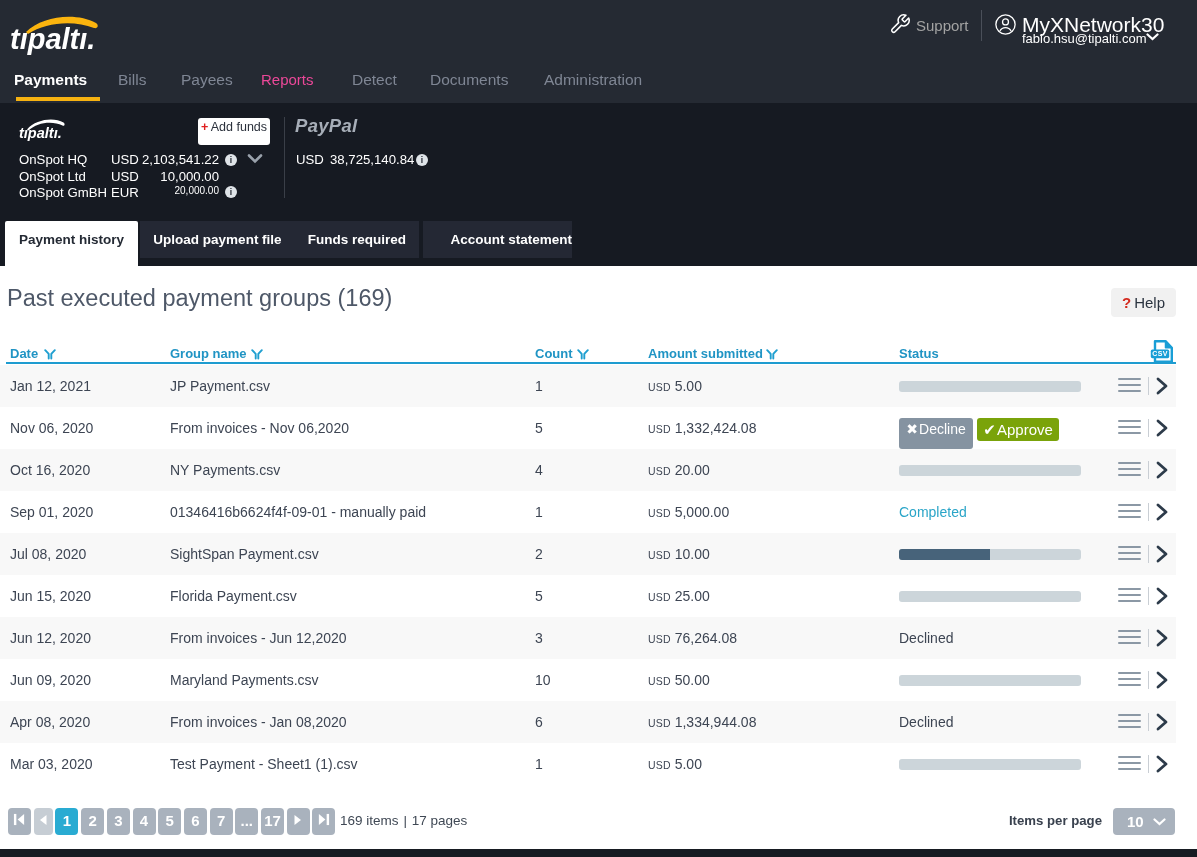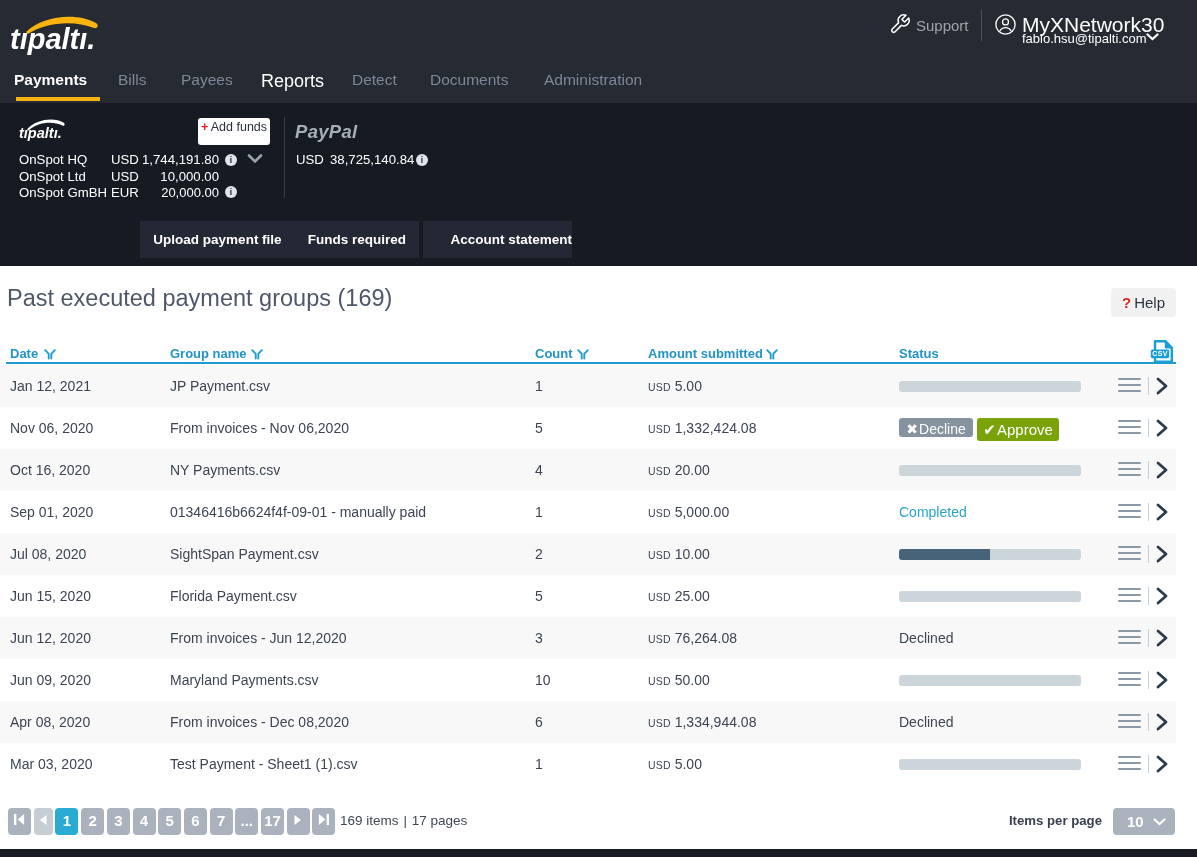--- a/index.html
+++ b/index.html
@@ -30,70 +30,71 @@
   </svg>
   <div class="abs" style="left:1022px;top:13px;color:#fff;font-size:21px">MyXNetwork30</div>
   <div class="abs" style="left:1022px;top:31px;color:#fff;font-size:13px">fabio.hsu@tipalti.com</div>
   <svg class="abs" style="left:1146px;top:33px" width="13" height="8" viewBox="0 0 13 8" fill="none" stroke="#fff" stroke-width="2.2" stroke-linecap="round">
       <path d="M1.5 1.5 L6.5 6 L11.5 1.5"></path>
     </svg>
 
   <div class="abs" style="left:14px;top:71px;color:#fff;font-size:15.5px;font-weight:bold">Payments</div>
   <div class="abs" style="left:118px;top:71px;color:#7f8694;font-size:15.5px">Bills</div>
   <div class="abs" style="left:181px;top:71px;color:#7f8694;font-size:15.5px">Payees</div>
-  <div class="abs" style="left:261px;top:71px;color:#ffffff;font-size:18px">Reports</div>
+  <div class="abs" style="left:261px;top:71px;color:#ec4899;font-size:15px">Reports</div>
   <div class="abs" style="left:352px;top:71px;color:#7f8694;font-size:15.5px">Detect</div>
   <div class="abs" style="left:430px;top:71px;color:#7f8694;font-size:15.5px">Documents</div>
   <div class="abs" style="left:544px;top:71px;color:#7f8694;font-size:15.5px">Administration</div>
   <div class="abs" style="left:16px;top:97px;width:84px;height:4px;background:#f6b211"></div>
 </div>
 
 <div class="abs" style="left:0;top:103px;width:1197px;height:163px;background:#161a22">
 
   <svg class="abs" style="left:18px;top:13px" width="52" height="28" viewBox="0 0 52 28">
     <path d="M9 13.5 C 18 3, 36 1, 45.5 6.5 C 47.5 8, 46.5 10.5, 44.5 9.5 C 34 4.5, 19 6.5, 10.5 14.5 Z" fill="#fff"></path>
     <text x="1" y="22" font-family="Liberation Sans" font-size="14.5" font-weight="bold" font-style="italic" fill="#ffffff">tıpaltı.</text>
   </svg>
 
   <div class="abs" style="left:198px;top:15px;width:72px;height:27px;background:#fff;border-radius:3px;font-size:12.5px;color:#2b313c;text-align:center;line-height:19px"><span style="color:#e02020;font-weight:bold">+ </span>Add funds</div>
 
   <div class="abs" style="left:19px;top:49px;color:#fff;font-size:13.2px">OnSpot HQ</div>
   <div class="abs" style="left:111px;top:49px;color:#fff;font-size:13.2px">USD</div>
-  <div class="abs" style="left:139px;top:49px;width:80px;text-align:right;color:#fff;font-size:13.2px">1,744,191.80</div>
+  <div class="abs" style="left:139px;top:49px;width:80px;text-align:right;color:#fff;font-size:13.2px">2,103,541.22</div>
   <div class="abs" style="left:19px;top:65.5px;color:#fff;font-size:13.2px">OnSpot Ltd</div>
   <div class="abs" style="left:111px;top:65.5px;color:#fff;font-size:13.2px">USD</div>
   <div class="abs" style="left:139px;top:65.5px;width:80px;text-align:right;color:#fff;font-size:13.2px">10,000.00</div>
   <div class="abs" style="left:19px;top:82px;color:#fff;font-size:13.2px">OnSpot GmBH</div>
   <div class="abs" style="left:111px;top:82px;color:#fff;font-size:13.2px">EUR</div>
-  <div class="abs" style="left:139px;top:82px;width:80px;text-align:right;color:#fff;font-size:13px">20,000.00</div>
+  <div class="abs" style="left:139px;top:82px;width:80px;text-align:right;color:#fff;font-size:10px">20,000.00</div>
   <svg class="abs" style="left:225px;top:51px" width="12" height="12" viewBox="0 0 12 12">
       <circle cx="6" cy="6" r="6" fill="#dfe4e8"></circle>
       <text x="6" y="9" font-size="8.5" font-weight="bold" fill="#20252e" text-anchor="middle">i</text>
     </svg>
   <svg class="abs" style="left:225px;top:83px" width="12" height="12" viewBox="0 0 12 12">
       <circle cx="6" cy="6" r="6" fill="#dfe4e8"></circle>
       <text x="6" y="9" font-size="8.5" font-weight="bold" fill="#20252e" text-anchor="middle">i</text>
     </svg>
   <svg class="abs" style="left:247px;top:51px" width="16" height="10" viewBox="0 0 16 10" fill="none" stroke="#9aa2ac" stroke-width="2.6" stroke-linecap="round">
       <path d="M2 1.5 L8 7.5 L14 1.5"></path>
     </svg>
 
   <div class="abs" style="left:284px;top:14px;width:1px;height:81px;background:#3a3f48"></div>
 
-  <div class="abs" style="left:295px;top:18px;color:#a7aeb8;font-size:18.5px;font-weight:bold;font-style:italic;letter-spacing:0.3px">PayPal</div>
+  <div class="abs" style="left:295px;top:12px;color:#a7aeb8;font-size:18.5px;font-weight:bold;font-style:italic;letter-spacing:0.3px">PayPal</div>
   <div class="abs" style="left:296px;top:49px;color:#fff;font-size:13.2px">USD</div>
   <div class="abs" style="left:330px;top:49px;color:#fff;font-size:13.2px">38,725,140.84</div>
   <svg class="abs" style="left:416px;top:51px" width="12" height="12" viewBox="0 0 12 12">
       <circle cx="6" cy="6" r="6" fill="#dfe4e8"></circle>
       <text x="6" y="9" font-size="8.5" font-weight="bold" fill="#20252e" text-anchor="middle">i</text>
     </svg>
 
   <div class="abs" style="left:140px;top:118px;width:155px;height:37px;background:#242834;color:#fff;font-size:13.5px;font-weight:bold;text-align:center;line-height:37px">Upload payment file</div>
   <div class="abs" style="left:295px;top:118px;width:124px;height:37px;background:#242834;color:#fff;font-size:13.5px;font-weight:bold;text-align:center;line-height:37px">Funds required</div>
   <div class="abs" style="left:423px;top:118px;width:149px;height:37px;background:#242834;color:#fff;font-size:13.5px;font-weight:bold;text-align:right;line-height:37px">Account statement</div>
+  <div class="abs" style="left:5px;top:118px;width:133px;height:45px;background:#ffffff;color:#242a34;font-size:13.5px;font-weight:bold;text-align:center;line-height:37px;border-radius:2px 2px 0 0">Payment history</div>
 </div>
 
 <div class="abs" style="left:0;top:266px;width:1197px;height:583px;background:#fff">
   <div class="abs" style="left:7px;top:19px;font-size:23.5px;color:#4e5868">Past executed payment groups (169)</div>
   <div class="abs" style="left:1111px;top:22px;width:65px;height:29px;background:#f1f1f1;border-radius:4px;text-align:center;line-height:29px;font-size:15px;color:#2b3440"><span style="color:#d42a1e;font-weight:bold">? </span>Help</div>
 
   <div id="thead" class="abs" style="left:0;top:80px;width:1197px;height:18px;font-size:13px;font-weight:bold;color:#2094c4">
     <span class="abs" style="left:10px;top:0">Date</span>
     <svg class="abs" style="left:44px;top:3px" width="12" height="11" viewBox="0 0 12 11" fill="none" stroke="#1f9fd0" stroke-width="1.9" stroke-linecap="round" stroke-linejoin="round">
         <path d="M1.2 1.2 L4.7 4.9 V9.6"></path>
@@ -140,21 +141,21 @@
         <div class="vd"></div>
         <svg class="chev" width="14" height="18" viewBox="0 0 14 18" fill="none" stroke="#2d3b4a" stroke-width="2.8" stroke-linecap="round" stroke-linejoin="round">
           <path d="M3 2 L11 9 L3 16"></path>
         </svg>
       </div>
     <div class="row" style="top:42px">
         <span class="c-date">Nov 06, 2020</span>
         <span class="c-group">From invoices - Nov 06,2020</span>
         <span class="c-count">5</span>
         <span class="c-amt"><span class="usd">USD</span> 1,332,424.08</span>
-        <div style="position:absolute;left:899px;top:11px;width:74px;height:19px;background:#8593a1;border-radius:3px;color:#fff;font-size:14px;text-align:center;line-height:23px">✖ Decline</div>
+        <div style="position:absolute;left:899px;top:11px;width:74px;height:31px;background:#8593a1;border-radius:3px;color:#fff;font-size:14px;text-align:center;line-height:23px">✖ Decline</div>
         <div style="position:absolute;left:977px;top:11px;width:82px;height:23px;background:#7aa30a;border-radius:3px;color:#fff;font-size:15px;text-align:center;line-height:23px">✔ Approve</div>
         <div class="ham">
           <div></div>
           <div></div>
           <div></div>
         </div>
         <div class="vd"></div>
         <svg class="chev" width="14" height="18" viewBox="0 0 14 18" fill="none" stroke="#2d3b4a" stroke-width="2.8" stroke-linecap="round" stroke-linejoin="round">
           <path d="M3 2 L11 9 L3 16"></path>
         </svg>
@@ -252,21 +253,21 @@
           <div></div>
           <div></div>
         </div>
         <div class="vd"></div>
         <svg class="chev" width="14" height="18" viewBox="0 0 14 18" fill="none" stroke="#2d3b4a" stroke-width="2.8" stroke-linecap="round" stroke-linejoin="round">
           <path d="M3 2 L11 9 L3 16"></path>
         </svg>
       </div>
     <div class="row odd" style="top:336px">
         <span class="c-date">Apr 08, 2020</span>
-        <span class="c-group">From invoices - Dec 08,2020</span>
+        <span class="c-group">From invoices - Jan 08,2020</span>
         <span class="c-count">6</span>
         <span class="c-amt"><span class="usd">USD</span> 1,334,944.08</span>
         <div style="position:absolute;left:899px;top:13px">Declined</div>
         <div class="ham">
           <div></div>
           <div></div>
           <div></div>
         </div>
         <div class="vd"></div>
         <svg class="chev" width="14" height="18" viewBox="0 0 14 18" fill="none" stroke="#2d3b4a" stroke-width="2.8" stroke-linecap="round" stroke-linejoin="round">

